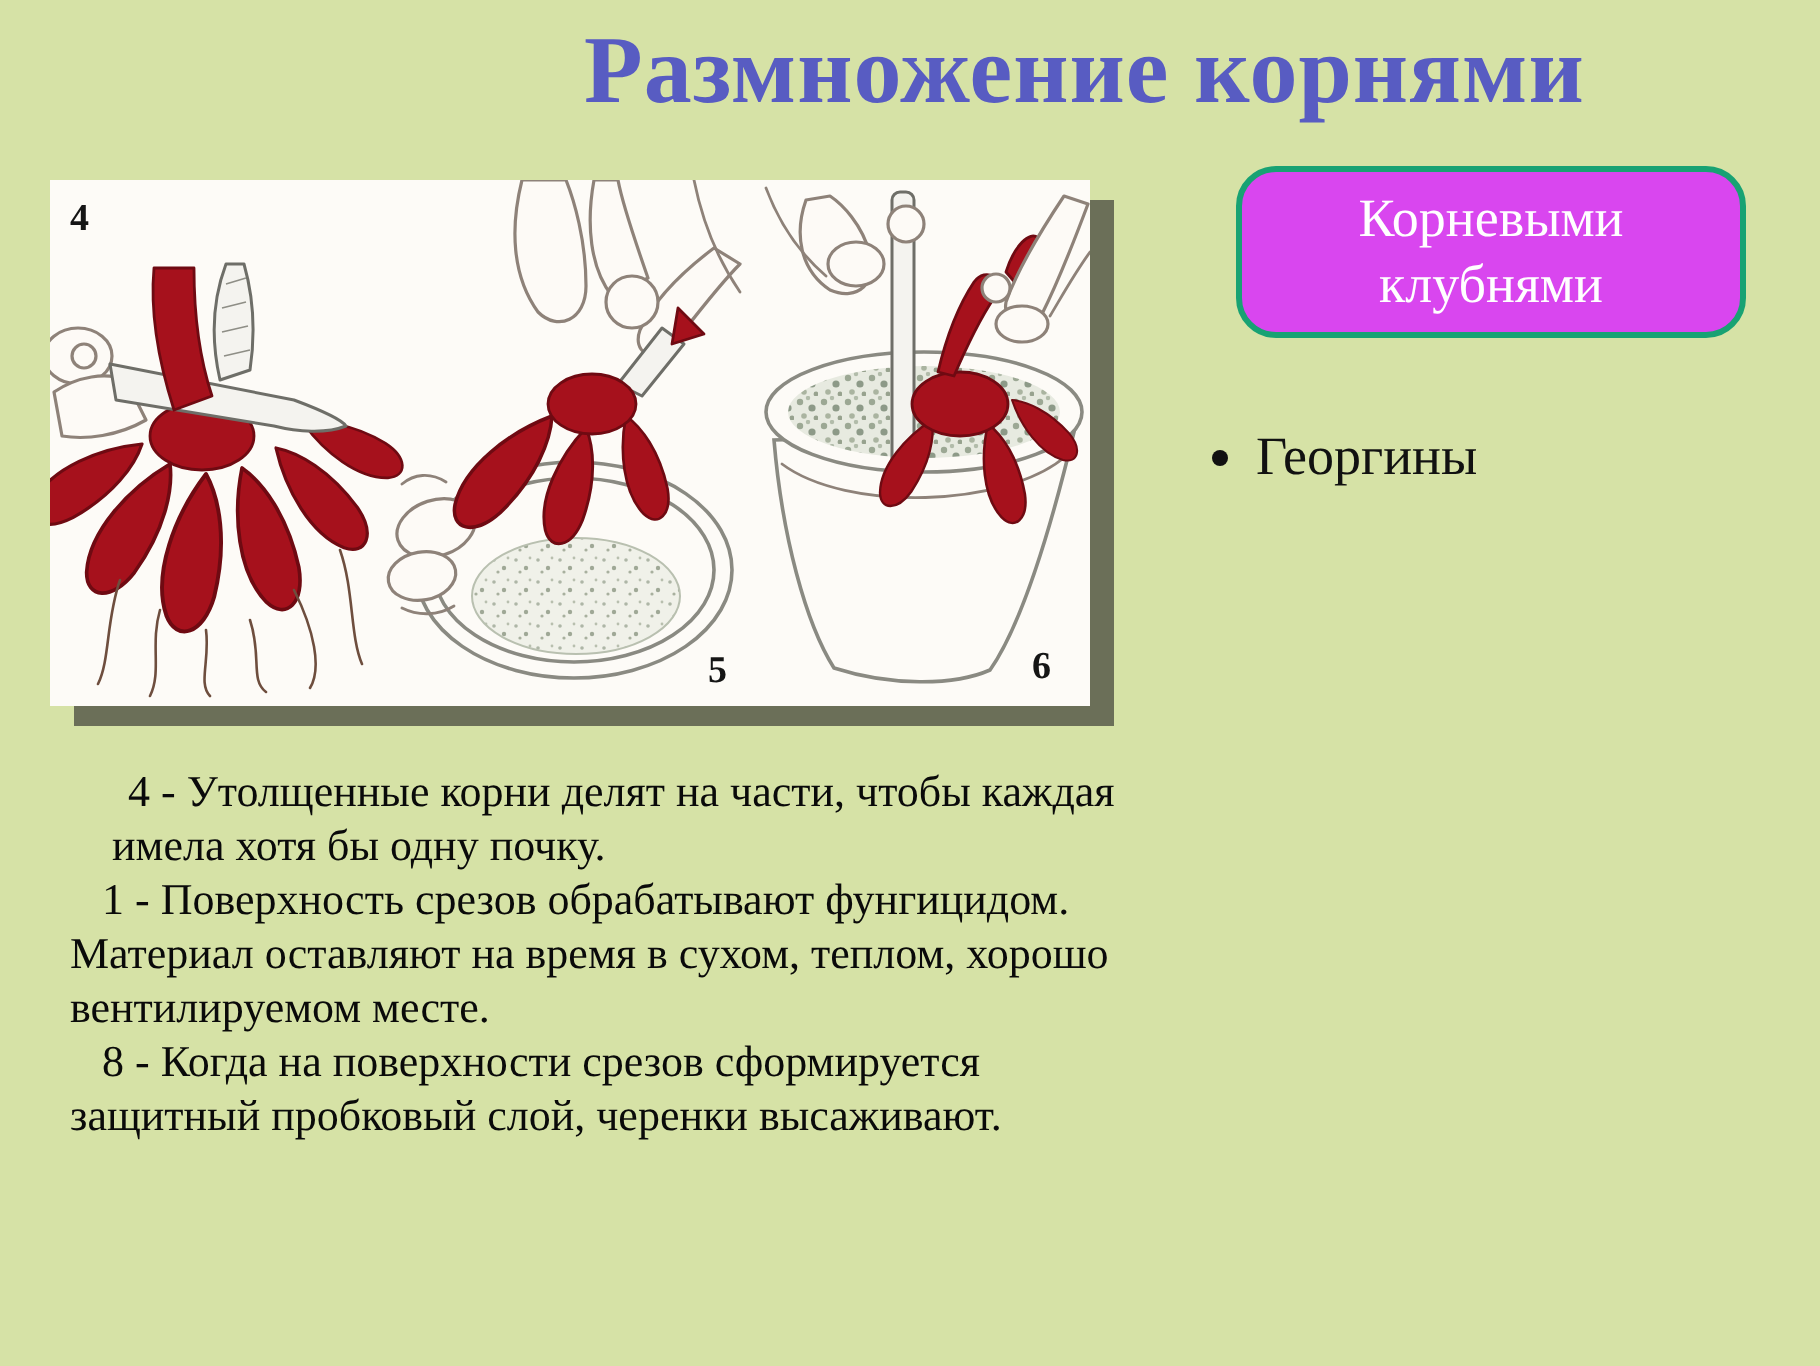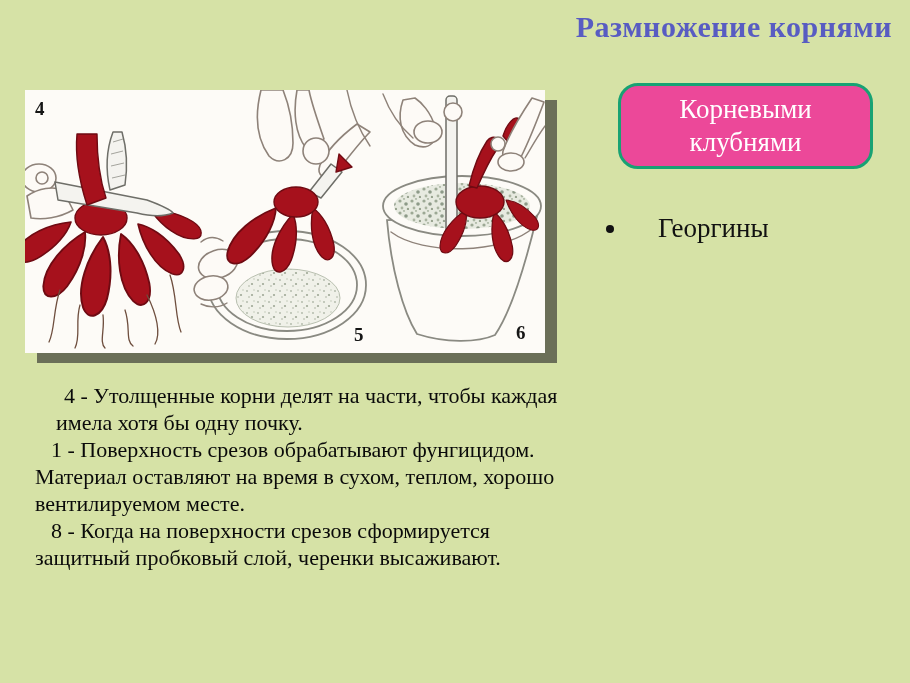--- a/index.html
+++ b/index.html
@@ -3,41 +3,41 @@
 <meta charset="utf-8">
 <style>
   html,body { margin:0; padding:0; background:#d6e2a6; }
   .slide {
     position:relative; width:910px; height:683px;
     background:#d6e2a6; overflow:hidden;
     font-family:"Liberation Serif", serif;
   }
   .page-title {
     position:absolute; left:292px; top:10px; width:600px;
-    text-align:right; font-weight:bold; font-size:30px; line-height:1.1;
+    text-align:left; font-weight:bold; font-size:48px; line-height:1.1;
     color:#585cc2; letter-spacing:0.5px;
   }
   .figure-shadow {
     position:absolute; left:37px; top:100px; width:520px; height:263px;
     background:#6b6f58;
   }
   .figure-panel {
     position:absolute; left:25px; top:90px; width:520px; height:263px;
     background:#fdfbf7;
   }
   .figure-panel svg { display:block; }
   .badge {
     position:absolute; left:618px; top:83px; width:255px; height:86px;
     box-sizing:border-box; border:3px solid #18a273; border-radius:20px;
-    background:#ec4899; color:#ffffff;
+    background:#d946ef; color:#ffffff;
     display:flex; align-items:center; justify-content:center; text-align:center;
     font-size:27px; line-height:1.22; padding:4px 34px;
   }
   .bullets { position:absolute; left:606px; top:213px; color:#111111; font-size:27px; }
-  .bullet-row { display:flex; align-items:center; margin-bottom:7px;gap:30px; }
+  .bullet-row { display:flex; align-items:center; margin-bottom:7px; }
   .bullet-dot {
     width:8px; height:8px; border-radius:50%; background:#111111;
     margin-right:14px; flex:0 0 auto;
   }
   .body-text {
     position:absolute; left:35px; top:382px; width:543px;
     color:#0a0a0a; font-size:22px; line-height:27px;
   }
   .body-text p { margin:0; text-indent:16px; }
   .body-text p.first { text-indent:8px;margin-left:21px; }

